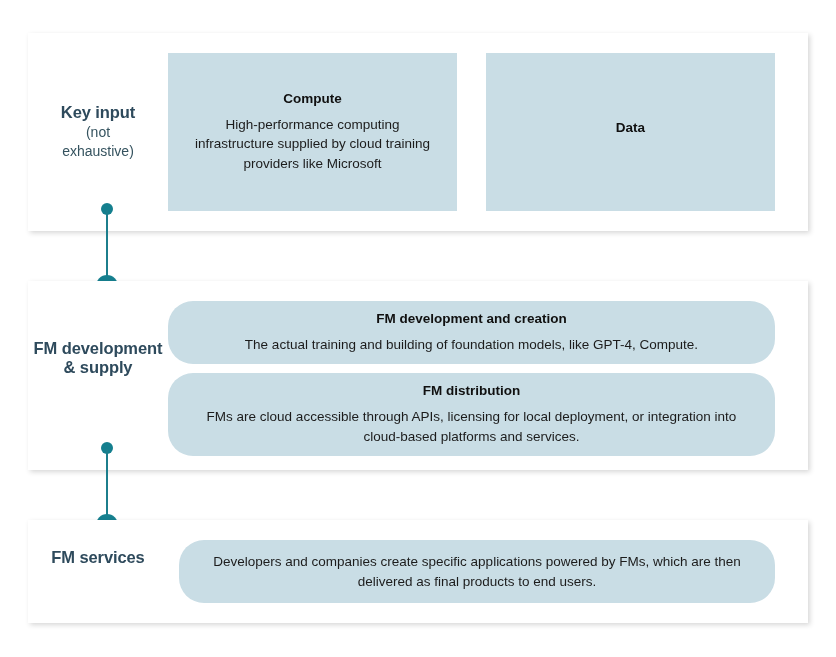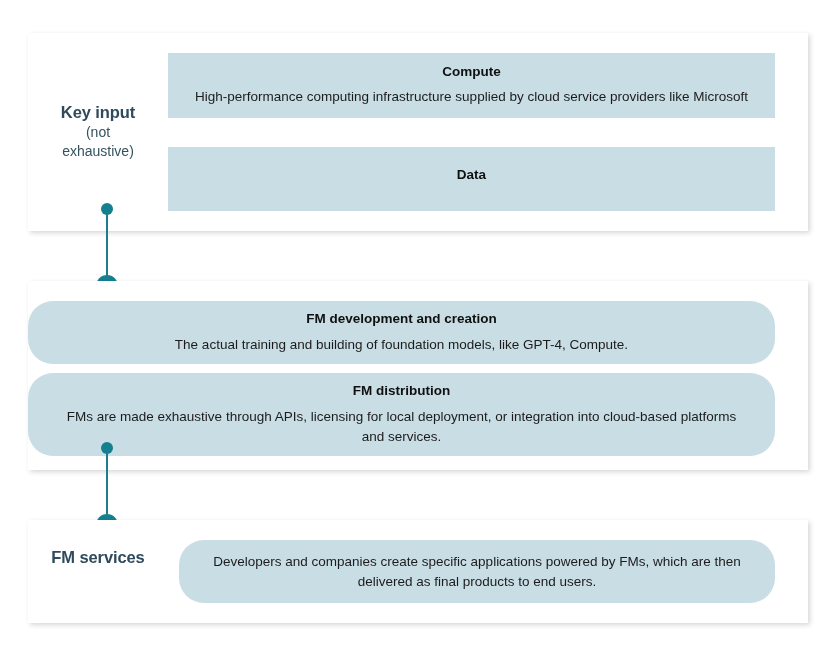--- a/index.html
+++ b/index.html
@@ -69,21 +69,21 @@
   .band-2 .label-col { justify-content: flex-start; padding-top: 58px; }
   .band-3 .label-col { justify-content: flex-start; padding-top: 28px; }
 
   
   .panels {
     flex: 1 1 auto;
     display: flex;
     box-sizing: border-box;
     padding: 20px 33px 20px 0;
   }
-  .panels.row   { flex-direction: column; gap: 29px; }
+  .panels.row   { flex-direction: row; gap: 29px; }
   .panels.stack { flex-direction: column; gap: 9px; }
 
   .panel {
     background: #c9dde5;
     box-sizing: border-box;
     display: flex;
     flex-direction: column;
     align-items: center;
     justify-content: center;
     padding: 10px 14px;
@@ -155,47 +155,50 @@
 
   <div class="band band-1">
     <div class="label-col">
       <div class="label-title">Key input</div>
       <div class="label-sub">(not</div>
       <div class="label-sub">exhaustive)</div>
     </div>
     <div class="panels row">
       <div class="panel">
         <div class="panel-title">Compute</div>
-        <div class="panel-body">High-performance computing infrastructure supplied by cloud service providers like Microsoft</div>
+        <div class="panel-body">High-performance computing infrastructure supplied by cloud training providers like Microsoft</div>
       </div>
       <div class="panel">
         <div class="panel-title">Data</div>
       </div>
     </div>
   </div>
 
   <div class="connector connector-1">
     <div class="conn-dot"></div>
     <div class="conn-line"></div>
     <div class="conn-circle">
       <svg width="12" height="12" viewBox="0 0 12 12" aria-hidden="true">
         <path d="M2.6 4.4 L6 7.8 L9.4 4.4" fill="none" stroke="#ffffff" stroke-width="1.5" stroke-linecap="round" stroke-linejoin="round"></path>
       </svg>
     </div>
   </div>
 
   <div class="band band-2">
+    <div class="label-col">
+      <div class="label-title">FM development &amp; supply</div>
+    </div>
     <div class="panels stack">
       <div class="panel">
         <div class="panel-title">FM development and creation</div>
         <div class="panel-body">The actual training and building of foundation models, like GPT-4, Compute.</div>
       </div>
       <div class="panel">
         <div class="panel-title">FM distribution</div>
-        <div class="panel-body">FMs are made exhaustive through APIs, licensing for local deployment, or integration into cloud-based platforms and services.</div>
+        <div class="panel-body">FMs are cloud accessible through APIs, licensing for local deployment, or integration into cloud-based platforms and services.</div>
       </div>
     </div>
   </div>
 
   <div class="connector connector-2">
     <div class="conn-dot"></div>
     <div class="conn-line"></div>
     <div class="conn-circle">
       <svg width="12" height="12" viewBox="0 0 12 12" aria-hidden="true">
         <path d="M2.6 4.4 L6 7.8 L9.4 4.4" fill="none" stroke="#ffffff" stroke-width="1.5" stroke-linecap="round" stroke-linejoin="round"></path>

